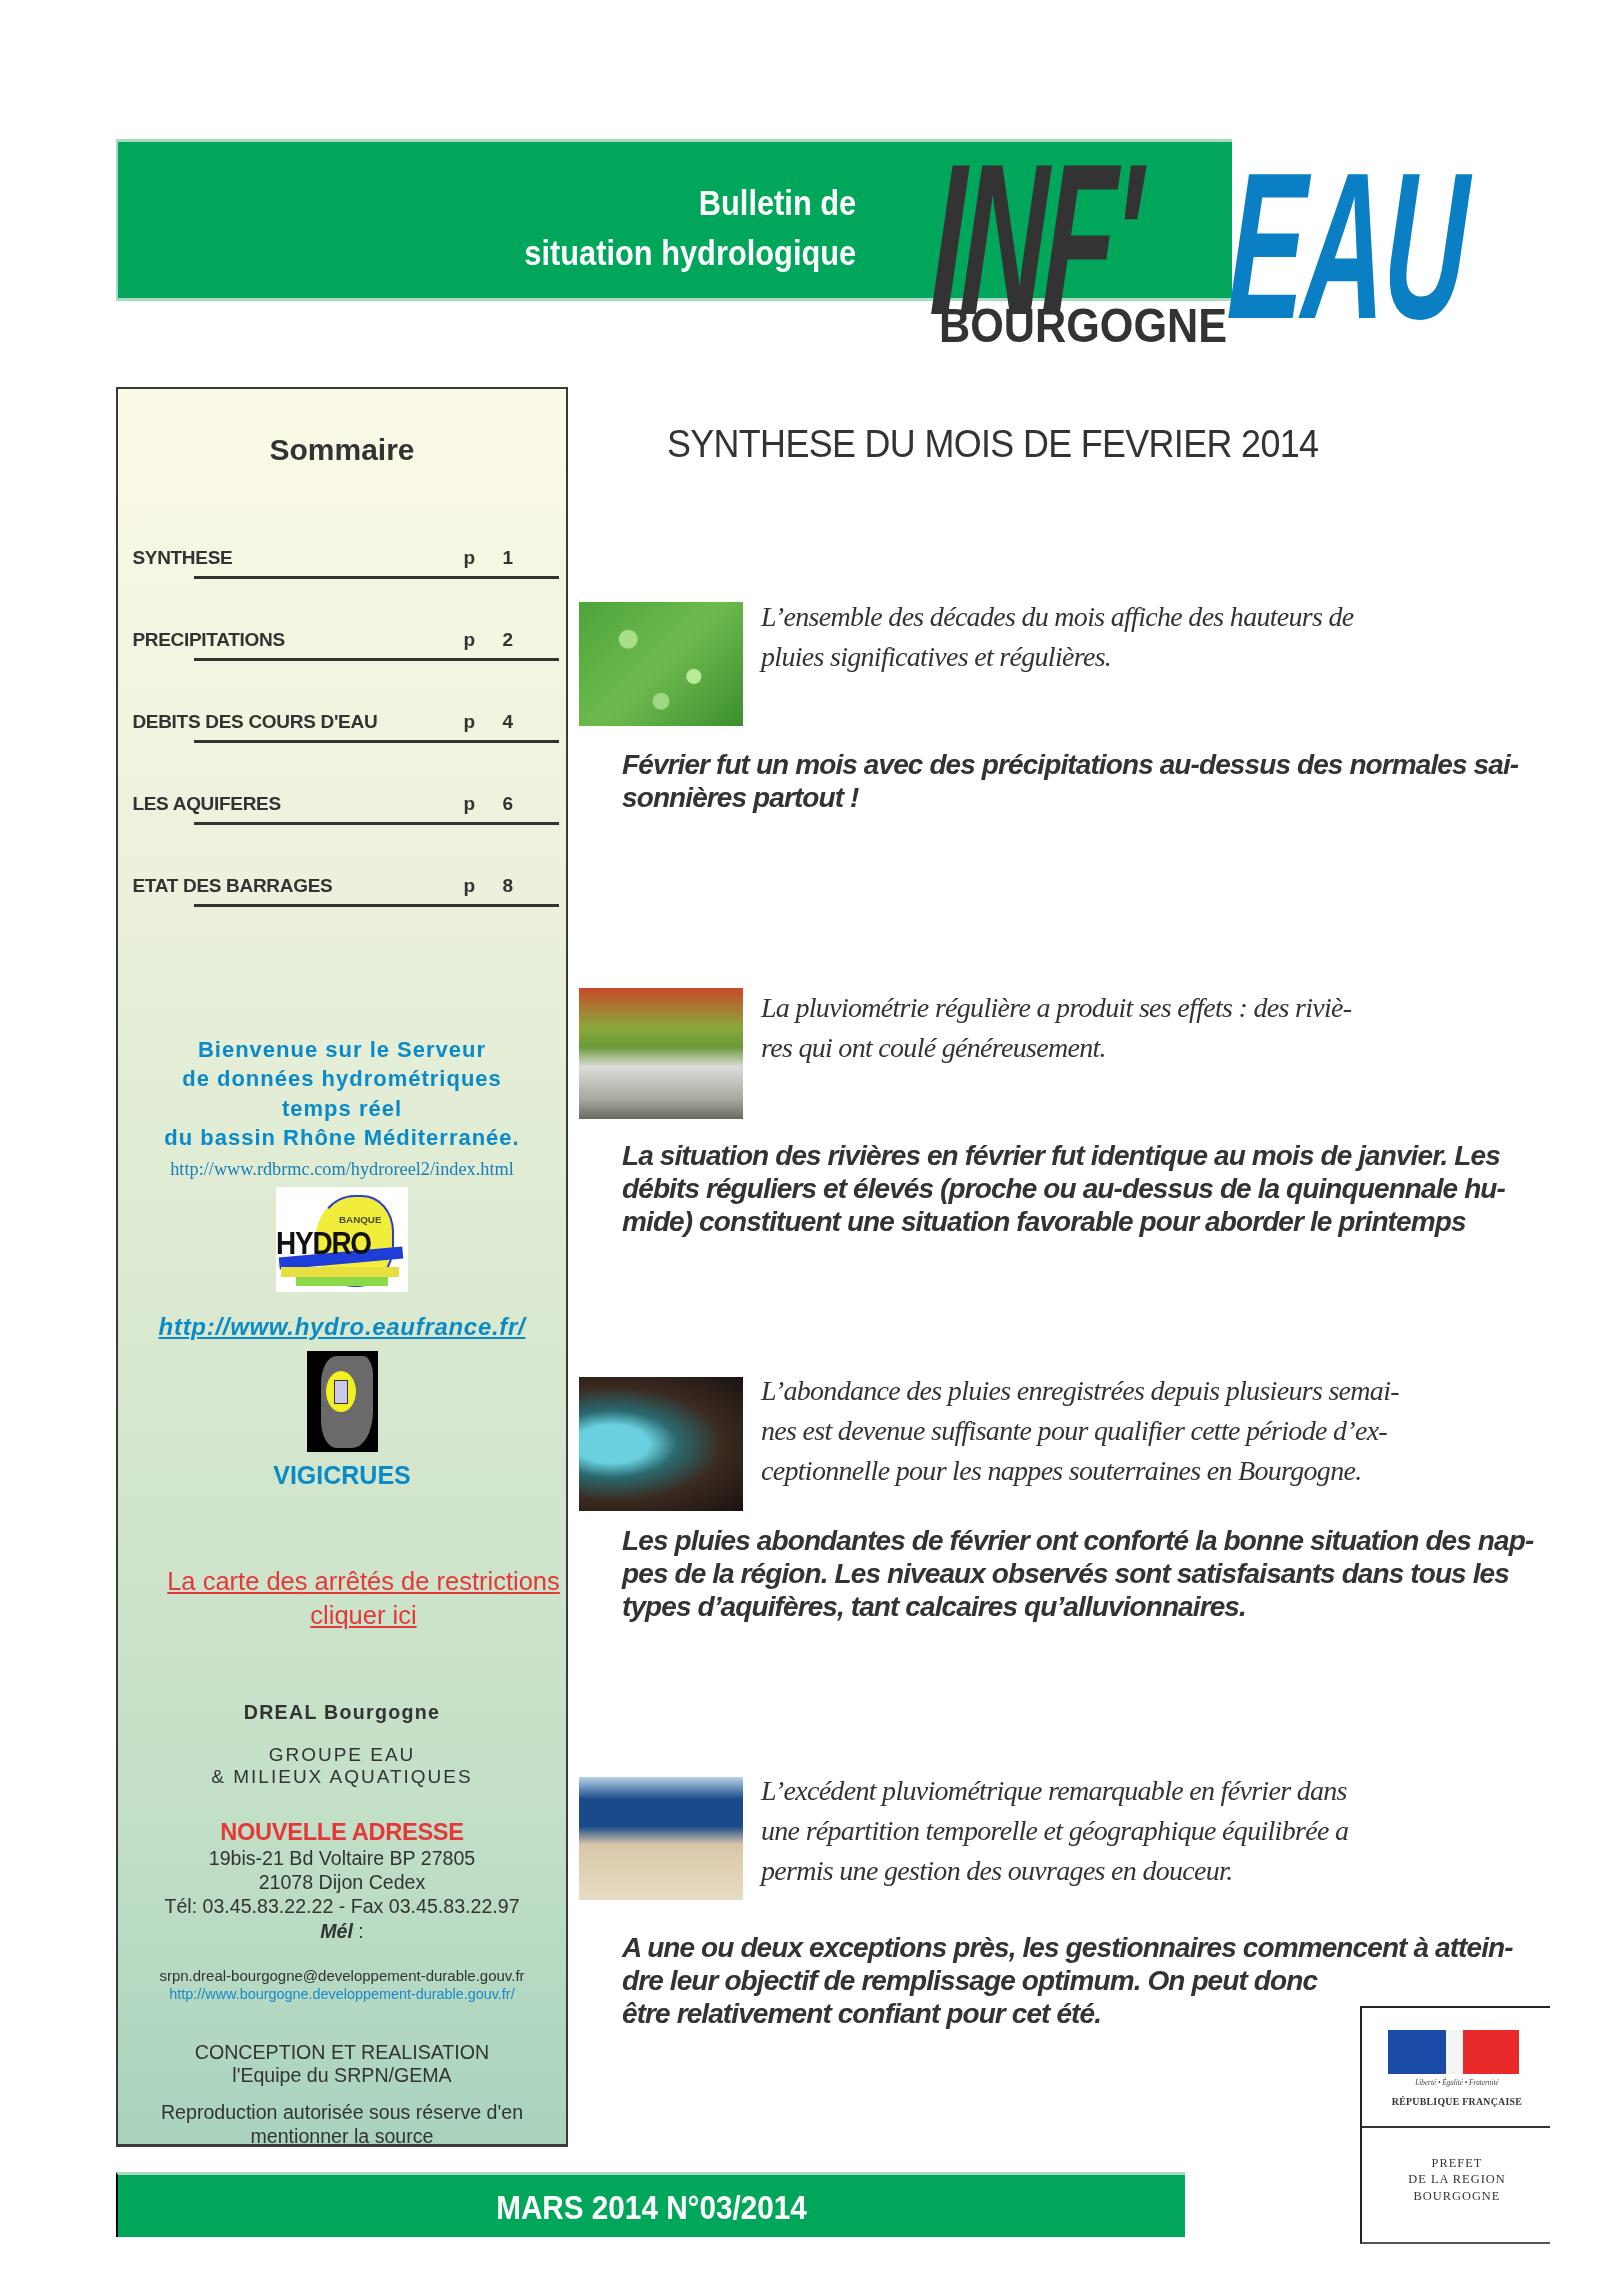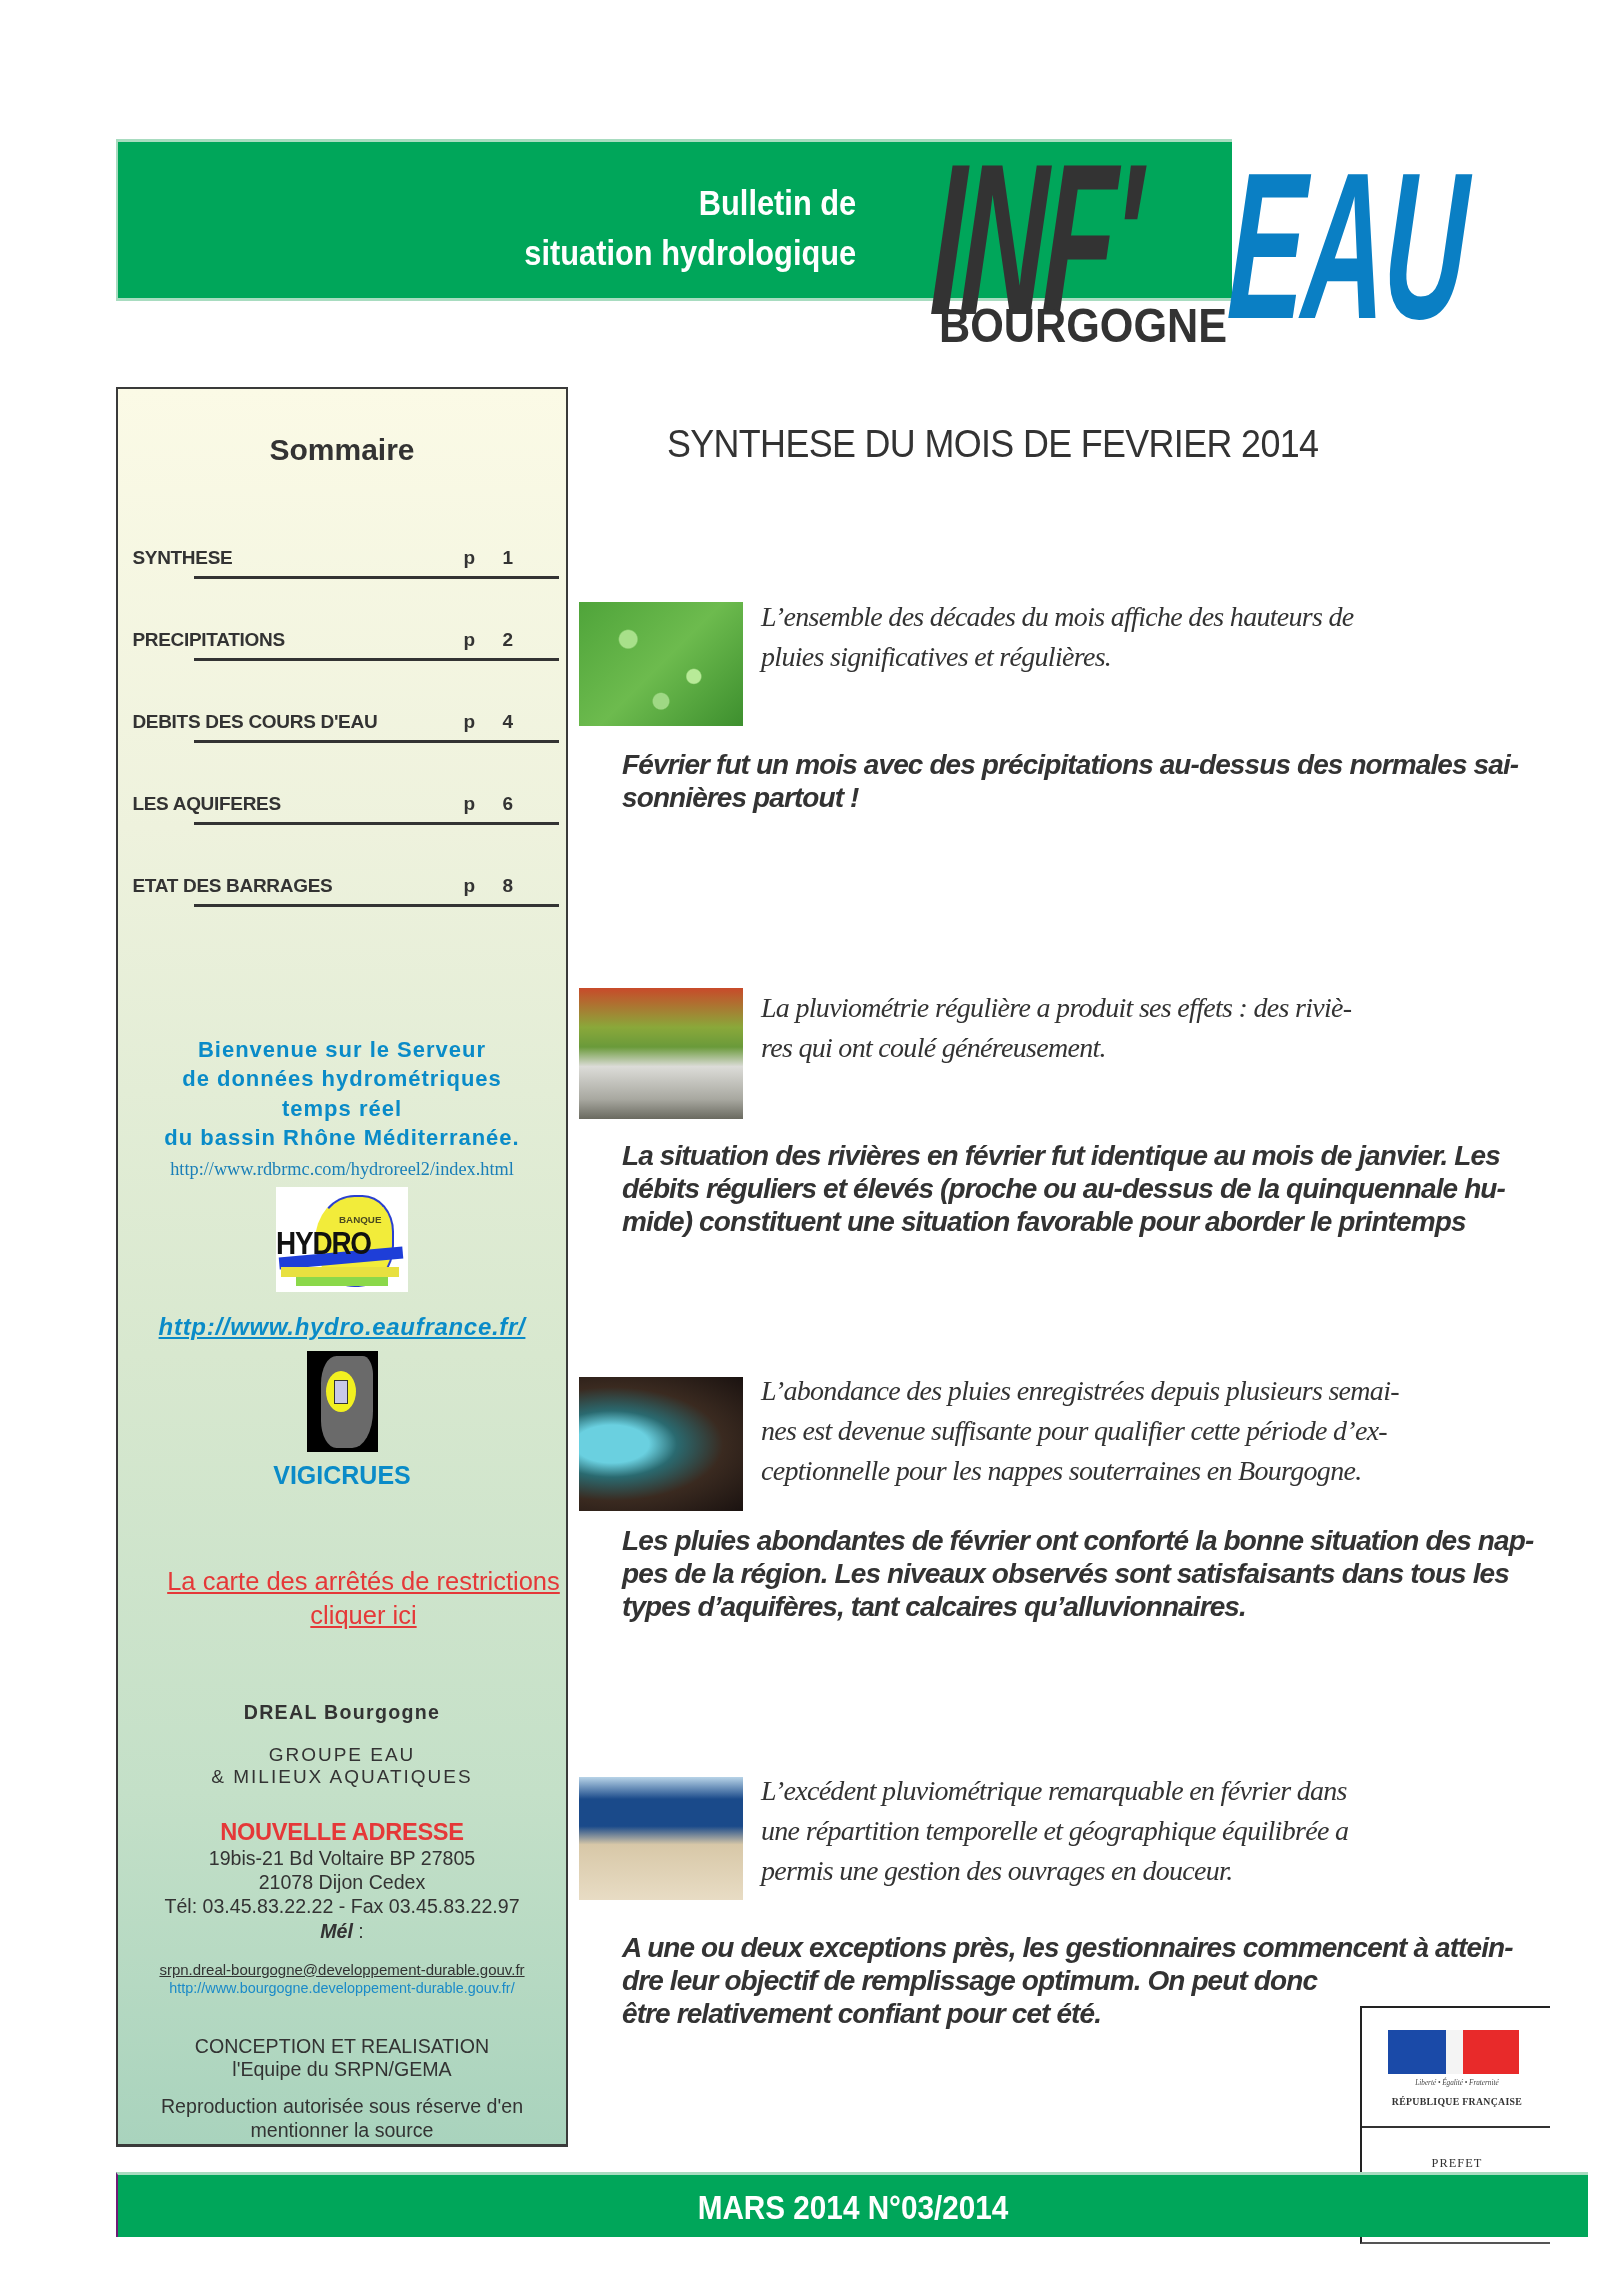--- a/index.html
+++ b/index.html
@@ -72,21 +72,21 @@
   .vigi-title { margin-top: 9.2px; color: #0a8bc8; font-weight: bold; font-size: 25px; }
   .restrict-link { position: absolute; left: 0; right: 0; top: 1175px; text-align: center; color: #e53838; font-size: 25.5px; line-height: 34px; padding-left: 43px; }
   .restrict-link span { text-decoration: underline; }
 
   .dreal-block { position: absolute; left: 0; right: 0; top: 1312px; text-align: center; color: #333; }
   .dreal-name { font-weight: bold; font-size: 19.6px; letter-spacing: 1.3px; }
   .dreal-group { margin-top: 19.6px; font-size: 19px; line-height: 22px; letter-spacing: 2px; }
   .new-address { margin-top: 31px; color: #e53838; font-weight: bold; font-size: 23.6px; letter-spacing: -0.3px; }
   .addr { font-size: 19.6px; line-height: 24px; }
   .mel { font-size: 19.6px; font-weight: bold; font-style: italic; line-height: 26px; }
-  .email { font-size: 15px; margin-top: 16px; line-height: 19.6px; text-decoration: underline; }
+  .email { font-size: 15px; margin-top: 22px; line-height: 19.6px; }
   .site-url { font-size: 14.4px; color: #1a8ac8; line-height: 19.6px; }
   .credits { margin-top: 36px; font-size: 19.6px; line-height: 23.6px; }
   .repro { margin-top: 13px; font-size: 19.6px; line-height: 23.6px; }
 
   
   .main-title {
     position: absolute; left: 667px; top: 422px; font-size: 39px; color: #333;
     letter-spacing: -0.7px; transform: scaleX(0.92); transform-origin: left top;
   }
   .section { position: absolute; left: 579px; width: 975px; }
@@ -113,22 +113,22 @@
   .prefet-top { position: absolute; left: 0; right: 0; top: 0; height: 120px; border-bottom: 2px solid #333; }
   .flag-blue { position: absolute; left: 26px; top: 21.6px; width: 58px; height: 44px; background: #1a4aa8; }
   .flag-red { position: absolute; left: 101px; top: 21.6px; width: 56px; height: 44px; background: #e82a2a; }
   .flag-mid { position: absolute; left: 84px; top: 21.6px; width: 17.7px; height: 44px; background: #f4f4f4; }
   .motto { position: absolute; left: 23px; top: 71px; width: 144px; font-family: "Liberation Serif", serif; font-style: italic; font-size: 7.2px; color: #444; text-align: center; }
   .rf { position: absolute; left: 23px; top: 88px; width: 144px; font-family: "Liberation Serif", serif; font-weight: bold; font-size: 9.8px; color: #333; text-align: center; letter-spacing: 0.3px; }
   .prefet-text { position: absolute; left: 0; width: 190px; top: 147px; text-align: center; font-family: "Liberation Serif", serif; font-size: 12.4px; line-height: 16.4px; color: #333; letter-spacing: 1px; }
 
   
   .footer-band {
-    position: absolute; left: 116px; top: 2172px; width: 1472px; height: 65px;
-    background: #00a65a; border-top: 3.9px solid #a8dcc0; border-left: 2px solid #701a75;
+    position: absolute; left: 116px; top: 2172px; width: 1069px; height: 65px;
+    background: #00a65a; border-top: 3.9px solid #a8dcc0; border-left: 2px solid #000000;
   }
   .footer-text {
     position: absolute; left: 0; right: 0; top: 14.4px; text-align: center;
     color: #ffffff; font-weight: bold; font-size: 33px; line-height: 37px;
     transform: scaleX(0.9);
   }
 </style>
 </head>
 <body>
 

